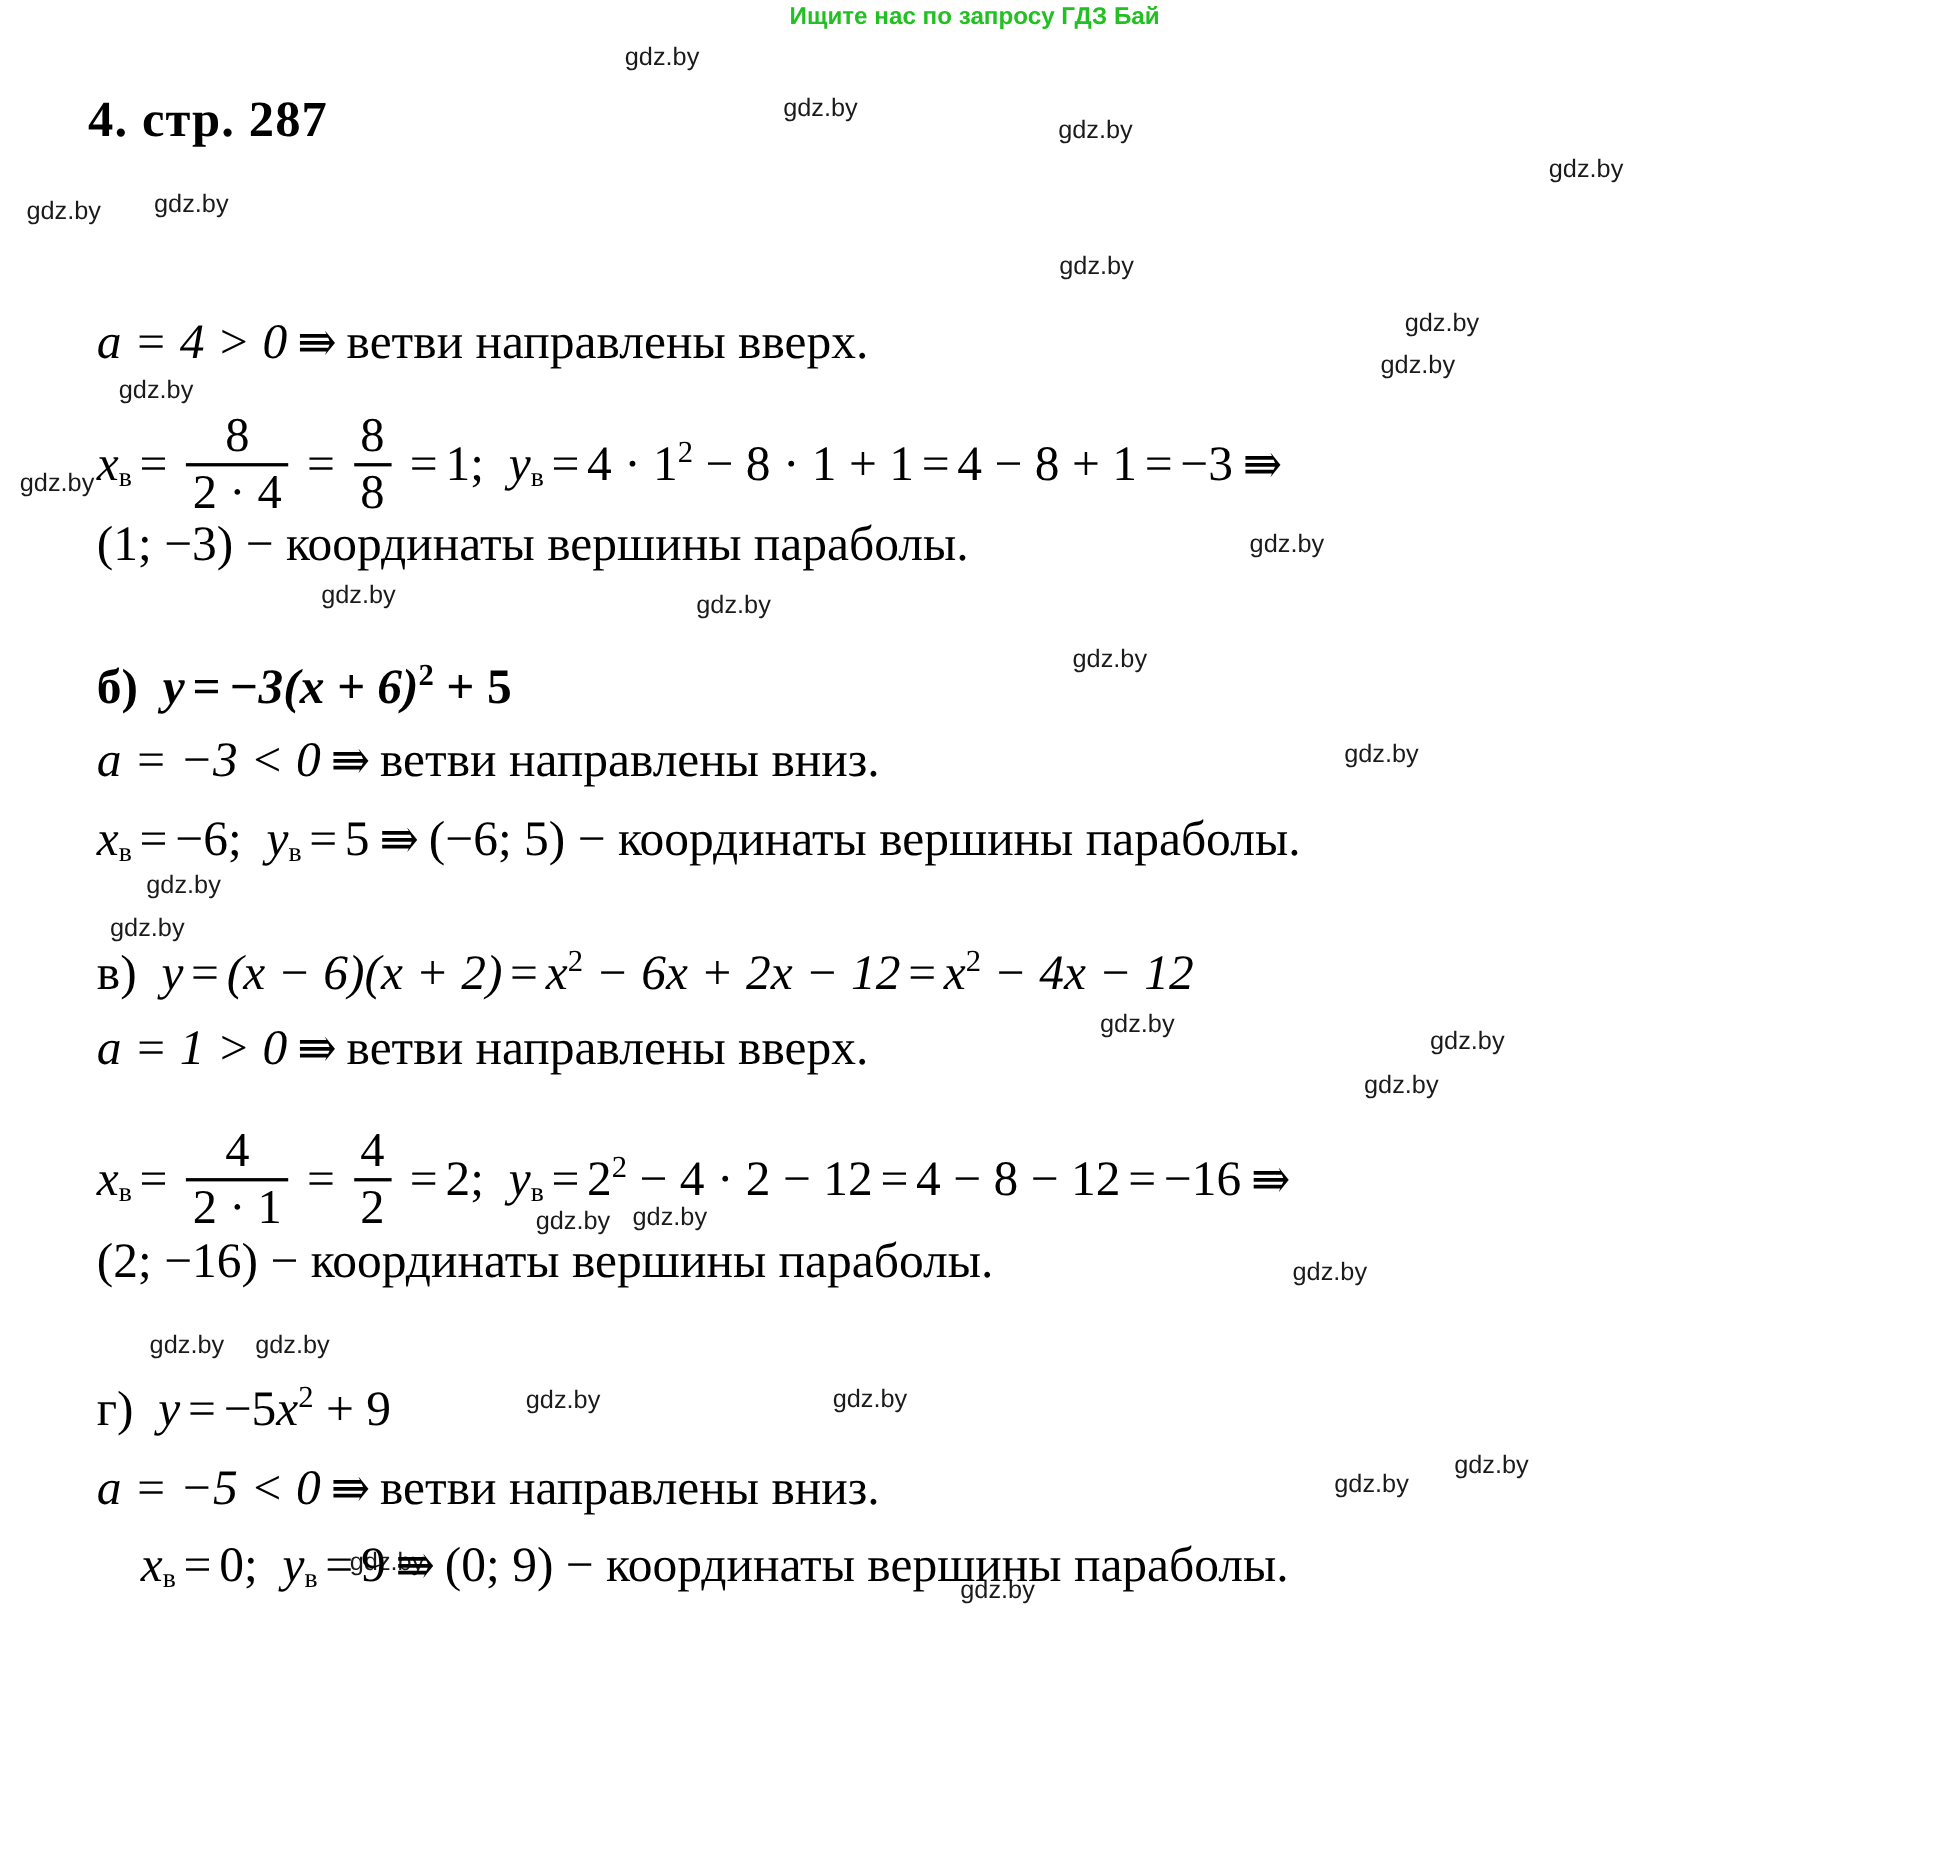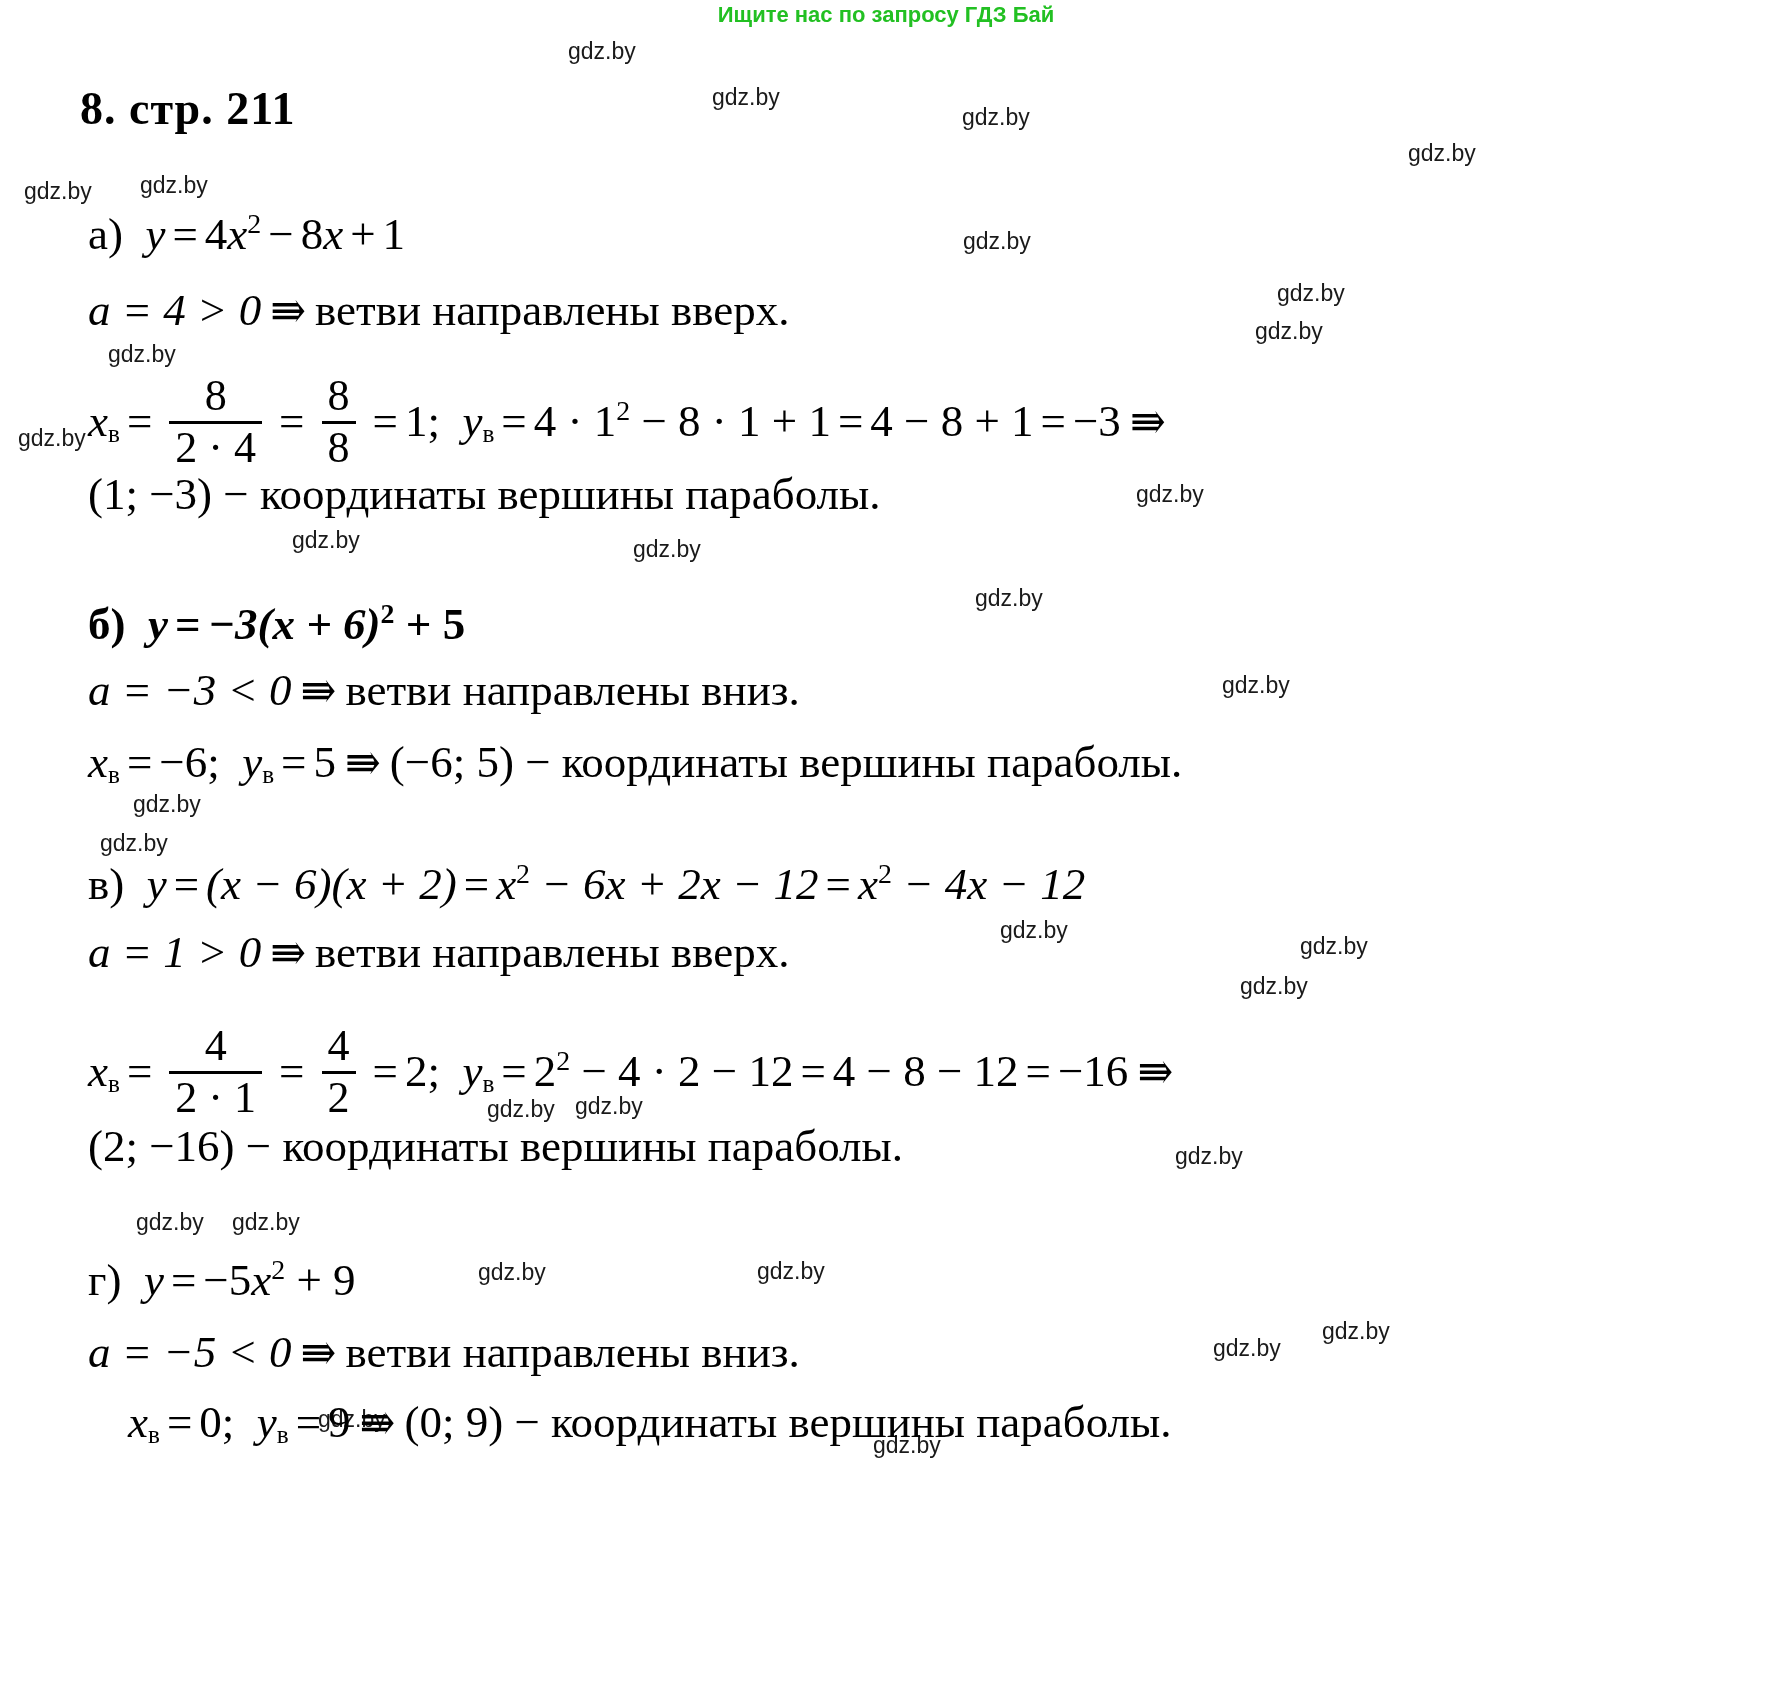--- a/index.html
+++ b/index.html
@@ -148,26 +148,22 @@
       <div class="wm" style="left: 136px; top: 1209px;">gdz.by</div>
       <div class="wm" style="left: 232px; top: 1209px;">gdz.by</div>
       <div class="wm" style="left: 478px; top: 1259px;">gdz.by</div>
       <div class="wm" style="left: 757px; top: 1258px;">gdz.by</div>
       <div class="wm" style="left: 1213px; top: 1335px;">gdz.by</div>
       <div class="wm" style="left: 1322px; top: 1318px;">gdz.by</div>
       <div class="wm" style="left: 318px; top: 1406px;">gdz.by</div>
       <div class="wm" style="left: 873px; top: 1432px;">gdz.by</div>
     </div>
 
-  <div class="heading">8. стр. 211</div>
-
-  <div class="mline" style="top:212px;">
-    <span>а)</span>
-    <span class="mi">&nbsp;<span>y</span></span><span class="op">=</span><span>4</span><span class="mi">x</span><sup class="pw">2</sup><span class="op">−</span><span>8</span><span class="mi">x</span><span class="op">+</span><span>1</span>
-  </div>
+  <div class="heading">4. стр. 287</div>
+
 
   <div class="mline" style="top:288px;">
     <span class="mi">a = 4 &gt; 0</span><span class="arrow">⇛</span><span class="txt">ветви направлены вверх.</span>
   </div>
 
   <div class="mline" style="top:378px;">
     <span class="mi"><span>x</span><sub class="sb">в</sub></span><span class="op">=</span><span class="frac"><span class="num">8</span><span class="den">2 · 4</span></span><span class="op">=</span><span class="frac"><span class="num">8</span><span class="den">8</span></span><span class="op">=</span><span>1</span><span>;</span>&nbsp;&nbsp;<span class="mi"><span>y</span><sub class="sb">в</sub></span><span class="op">=</span><span>4 · 1</span><sup class="pw">2</sup>&nbsp;<span>− 8 · 1 + 1</span><span class="op">=</span><span>4 − 8 + 1</span><span class="op">=</span><span>−3</span><span class="arrow">⇛</span>
   </div>
 
   <div class="mline" style="top:472px;">

